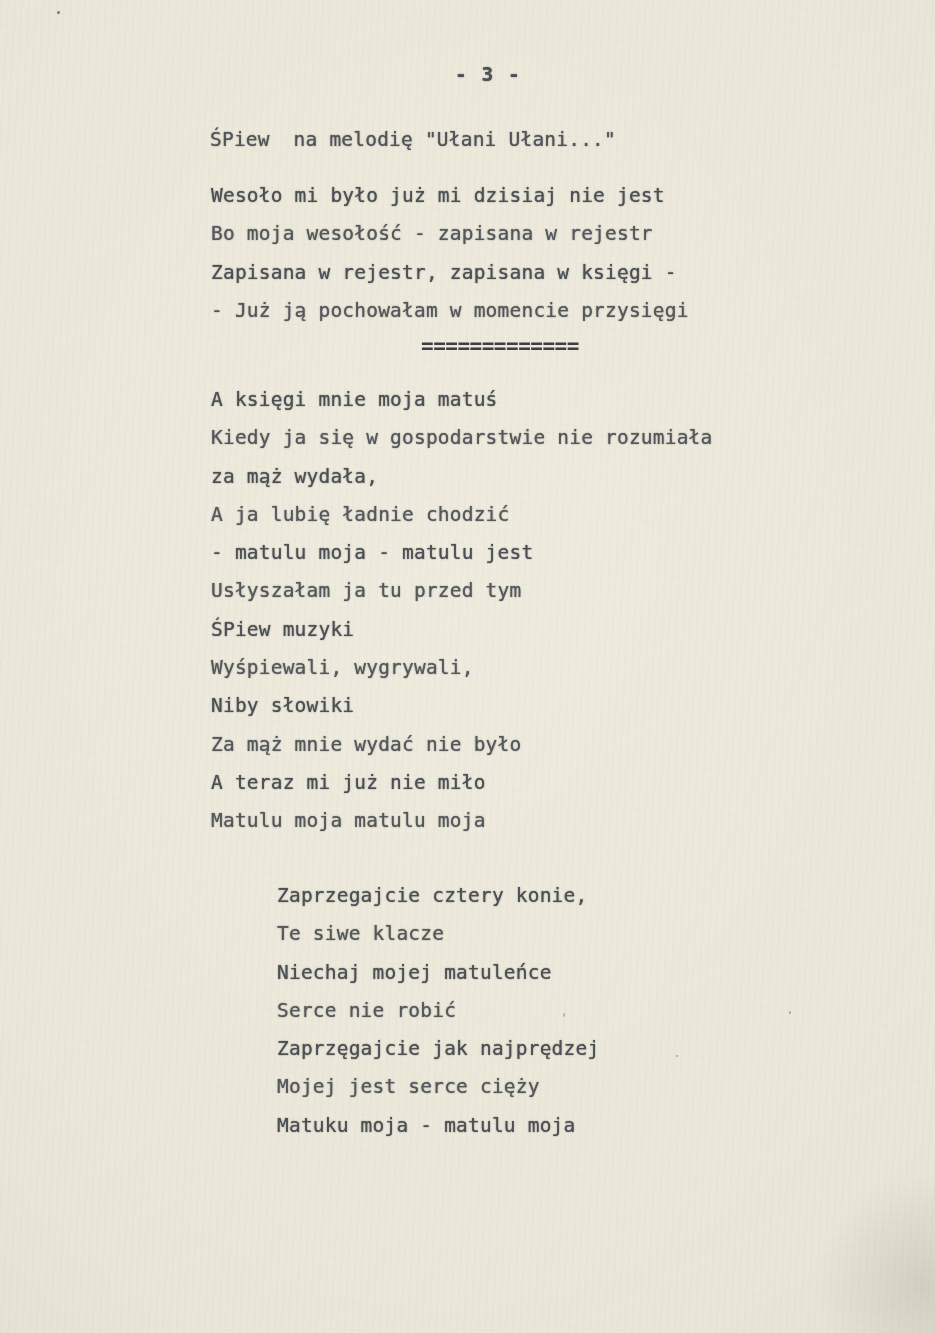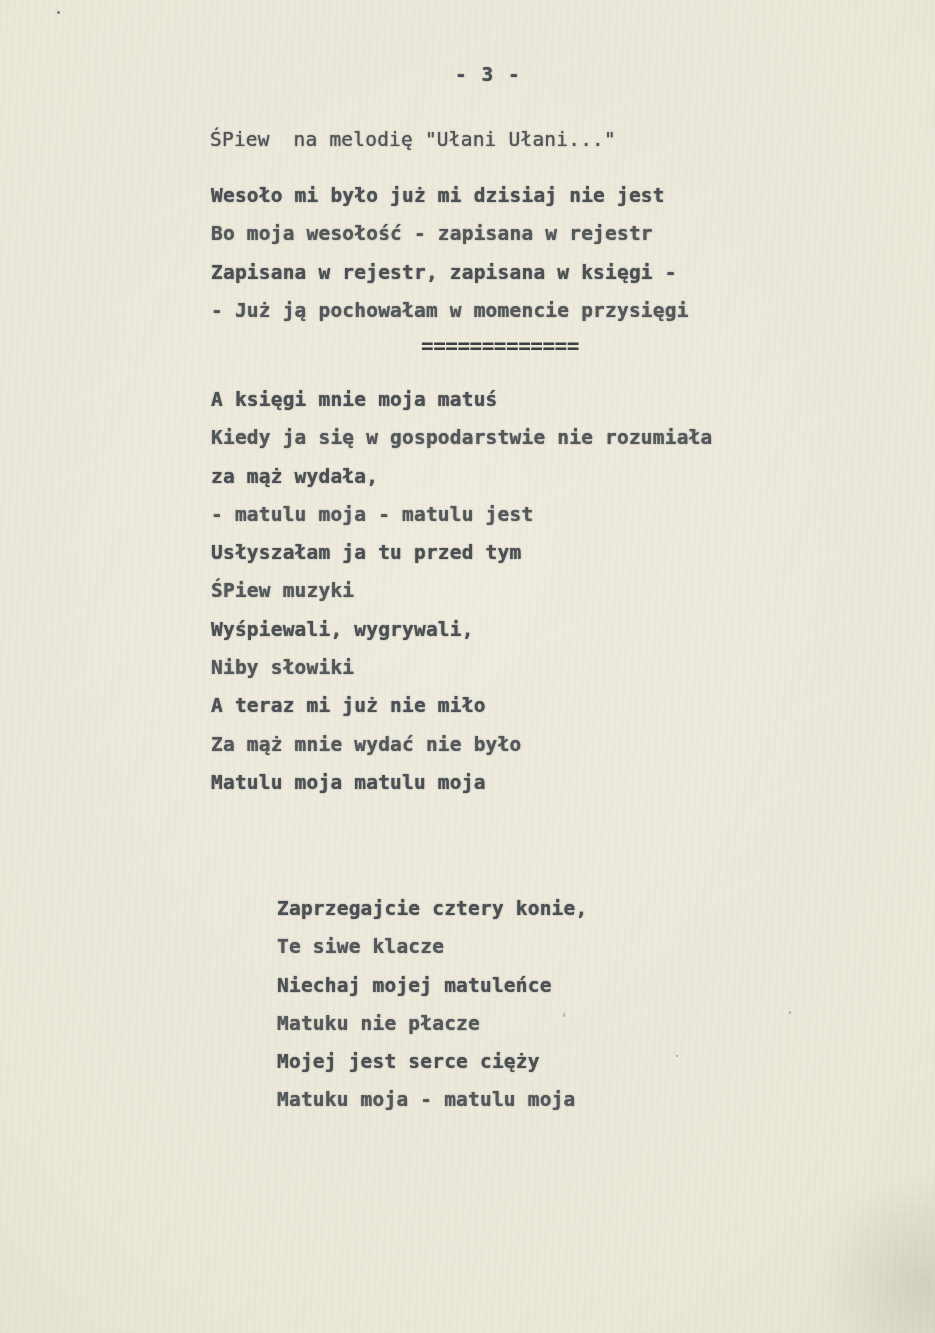--- a/index.html
+++ b/index.html
@@ -30,21 +30,20 @@
   }
   .ink {
     color: #40454a;
     font-size: 19.5px;
     letter-spacing: 0.2px;
     text-shadow: 0 0 1.1px rgba(62,66,72,0.85), 0 0 2.5px rgba(80,84,90,0.25);
   }
   .line {
     height: 38.3px;
     white-space: pre;
-    font-weight: bold;
   }
   .line:nth-child(odd) { opacity: 0.93; }
   .line:nth-child(even) { opacity: 0.88; }
   .abs { position: absolute; }
   #page-number {
     left: 455px;
     top: 63px;
     font-weight: bold;
     letter-spacing: 1.5px;
     opacity: 0.92;
@@ -60,21 +59,21 @@
     left: 421px;
     top: 334px;
     font-weight: bold;
     font-size: 21px;
     letter-spacing: -0.5px;
     filter: blur(0.7px);
     color: #33373b;
     opacity: 0.95;
   }
   #stanza-verse { left: 211px; top: 388px; }
-  #stanza-indented { left: 277px; top: 884px; margin-top: 13px; }
+  #stanza-indented { left: 277px; top: 884px; }
   .speck {
     position: absolute;
     border-radius: 50%;
     background: rgba(70,70,65,0.7);
     pointer-events: none;
   }
   .speck.s1 { left: 57px; top: 11px; width: 3px; height: 3px; }
   .speck.s2 { left: 789px; top: 1011px; width: 2px; height: 3px; opacity: .6; }
   .speck.s3 { left: 676px; top: 1055px; width: 2px; height: 2px; opacity: .6; }
   .speck.s4 { left: 563px; top: 1013px; width: 2px; height: 4px; opacity: .5; transform: rotate(20deg); }
@@ -108,30 +107,32 @@
   <div class="line">Zapisana w rejestr, zapisana w księgi -</div>
   <div class="line">- Już ją pochowałam w momencie przysięgi</div>
 </div>
 
 <div id="typed-divider" class="abs">=============</div>
 
 <div id="stanza-verse" class="abs ink">
   <div class="line">A księgi mnie moja matuś</div>
   <div class="line">Kiedy ja się w gospodarstwie nie rozumiała</div>
   <div class="line">za mąż wydała,</div>
+  <div class="line">A ja lubię ładnie chodzić</div>
   <div class="line">- matulu moja - matulu jest</div>
   <div class="line">Usłyszałam ja tu przed tym</div>
   <div class="line">ŚPiew muzyki</div>
   <div class="line">Wyśpiewali, wygrywali,</div>
   <div class="line">Niby słowiki</div>
+  <div class="line">Za mąż mnie wydać nie było</div>
   <div class="line">A teraz mi już nie miło</div>
-  <div class="line">Za mąż mnie wydać nie było</div>
   <div class="line">Matulu moja matulu moja</div>
 </div>
 
 <div id="stanza-indented" class="abs ink">
   <div class="line">Zaprzegajcie cztery konie,</div>
   <div class="line">Te siwe klacze</div>
   <div class="line">Niechaj mojej matuleńce</div>
-  <div class="line">Matuku nie płacze</div>
+  <div class="line">Serce nie robić</div>
+  <div class="line">Zaprzęgajcie jak najprędzej</div>
   <div class="line">Mojej jest serce cięży</div>
   <div class="line">Matuku moja - matulu moja</div>
 </div>
 
 </body></html>

